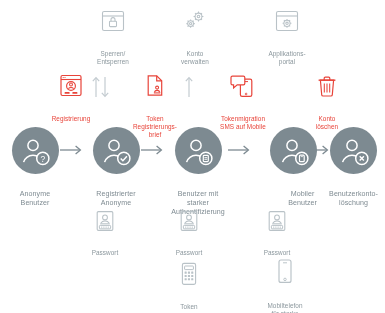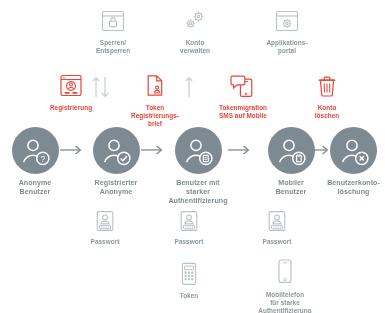--- a/index.html
+++ b/index.html
@@ -30,24 +30,23 @@
   }
   .icon-box {
     display: flex;
     align-items: center;
     justify-content: center;
   }
   .cap {
     font-size: 6.4px;
     line-height: 8.2px;
     letter-spacing: 0.05px;
-    margin-top: 5px;
+    margin-top: 16px;
     white-space: pre-line;
     color: #8b979d;
-    font-weight: bold;
   }
   .cap.red {
     color: #e8443a;
   }
   .cap.big {
     font-size: 7.1px;
     line-height: 9px;
     color: #7f8b92;
   }
   .circle {
@@ -242,21 +241,21 @@
           <line x1="25.4" y1="25.6" x2="28.2" y2="25.6" stroke="#ffffff" stroke-width="0.9"></line>
           <line x1="25.4" y1="27.3" x2="28.2" y2="27.3" stroke="#ffffff" stroke-width="0.9"></line>
         </g>
       </svg>
     </div>
     <div class="cap big">Benutzer mit
 starker
 Authentifizierung</div>
   </div>
 
-  <div class="node" style="left:256px; top:127px; width:70px;">
+  <div class="node" style="left:247px; top:127px; width:70px;align-items:flex-end;">
     <div class="circle">
       <svg width="38" height="38" viewBox="0 0 38 38">
         <circle cx="17" cy="13.4" r="5.1" fill="none" stroke="#ffffff" stroke-width="1.5"></circle>
         <path d="M7.6 30.2 a9.6 8.6 0 0 1 18.8 0" fill="none" stroke="#ffffff" stroke-width="1.5"></path>
         <circle cx="26.8" cy="26.4" r="6.1" fill="#7d8a91" stroke="#ffffff" stroke-width="1.5"></circle>
         <g>
           <rect x="24.5" y="23.1" width="4.7" height="6.6" rx="0.9" fill="none" stroke="#ffffff" stroke-width="1.2"></rect>
           <line x1="25.8" y1="24.6" x2="27.9" y2="24.6" stroke="#ffffff" stroke-width="0.8"></line>
         </g>
       </svg>

